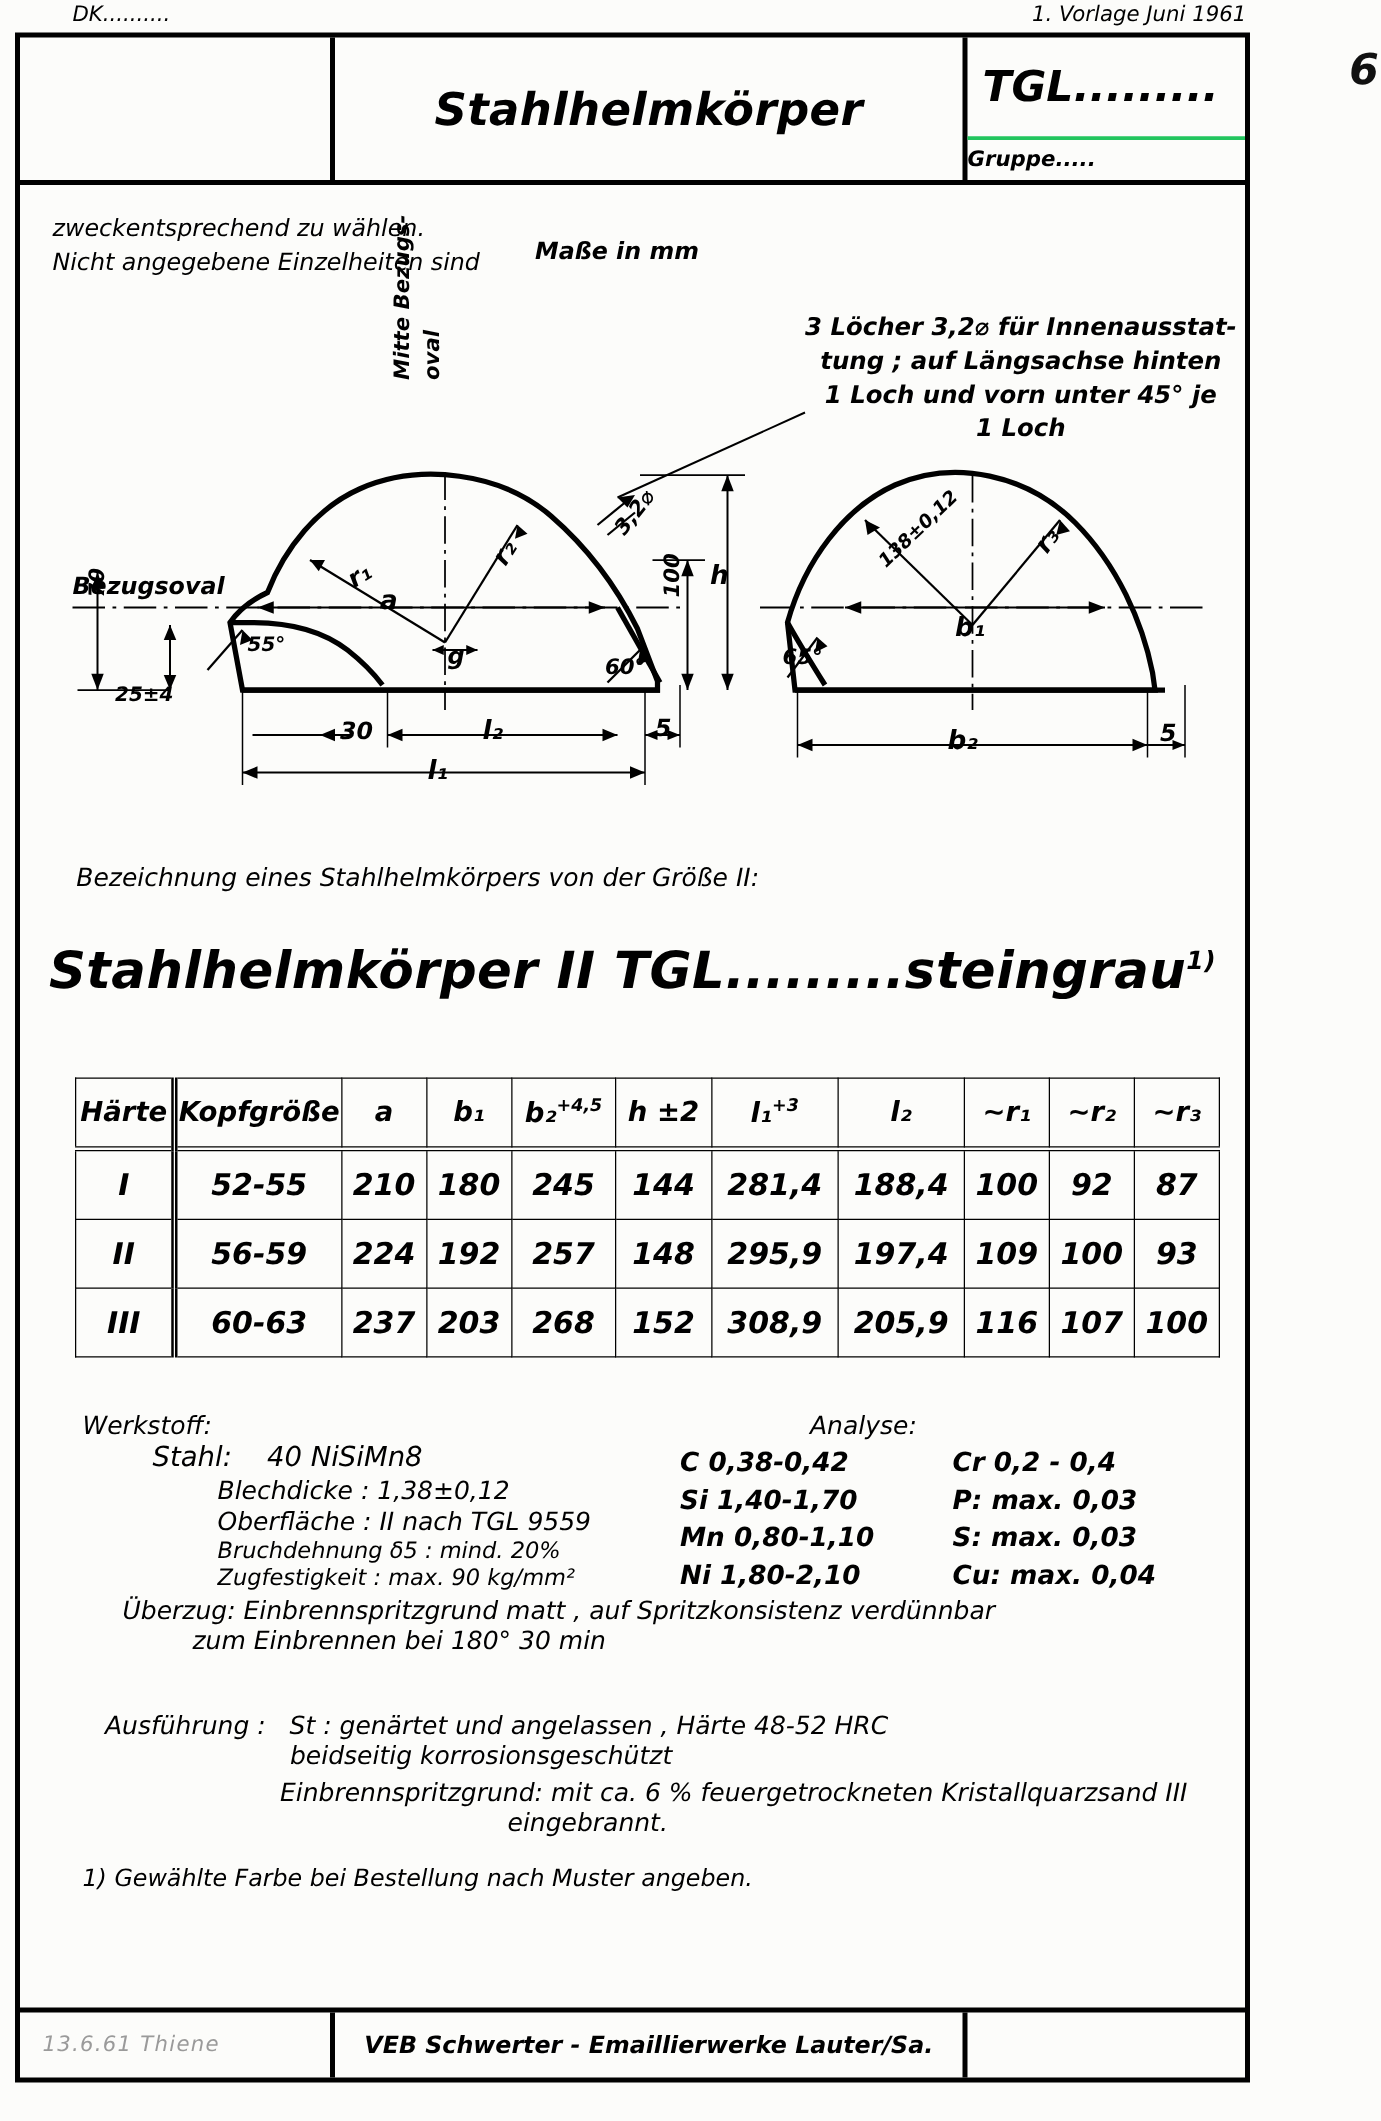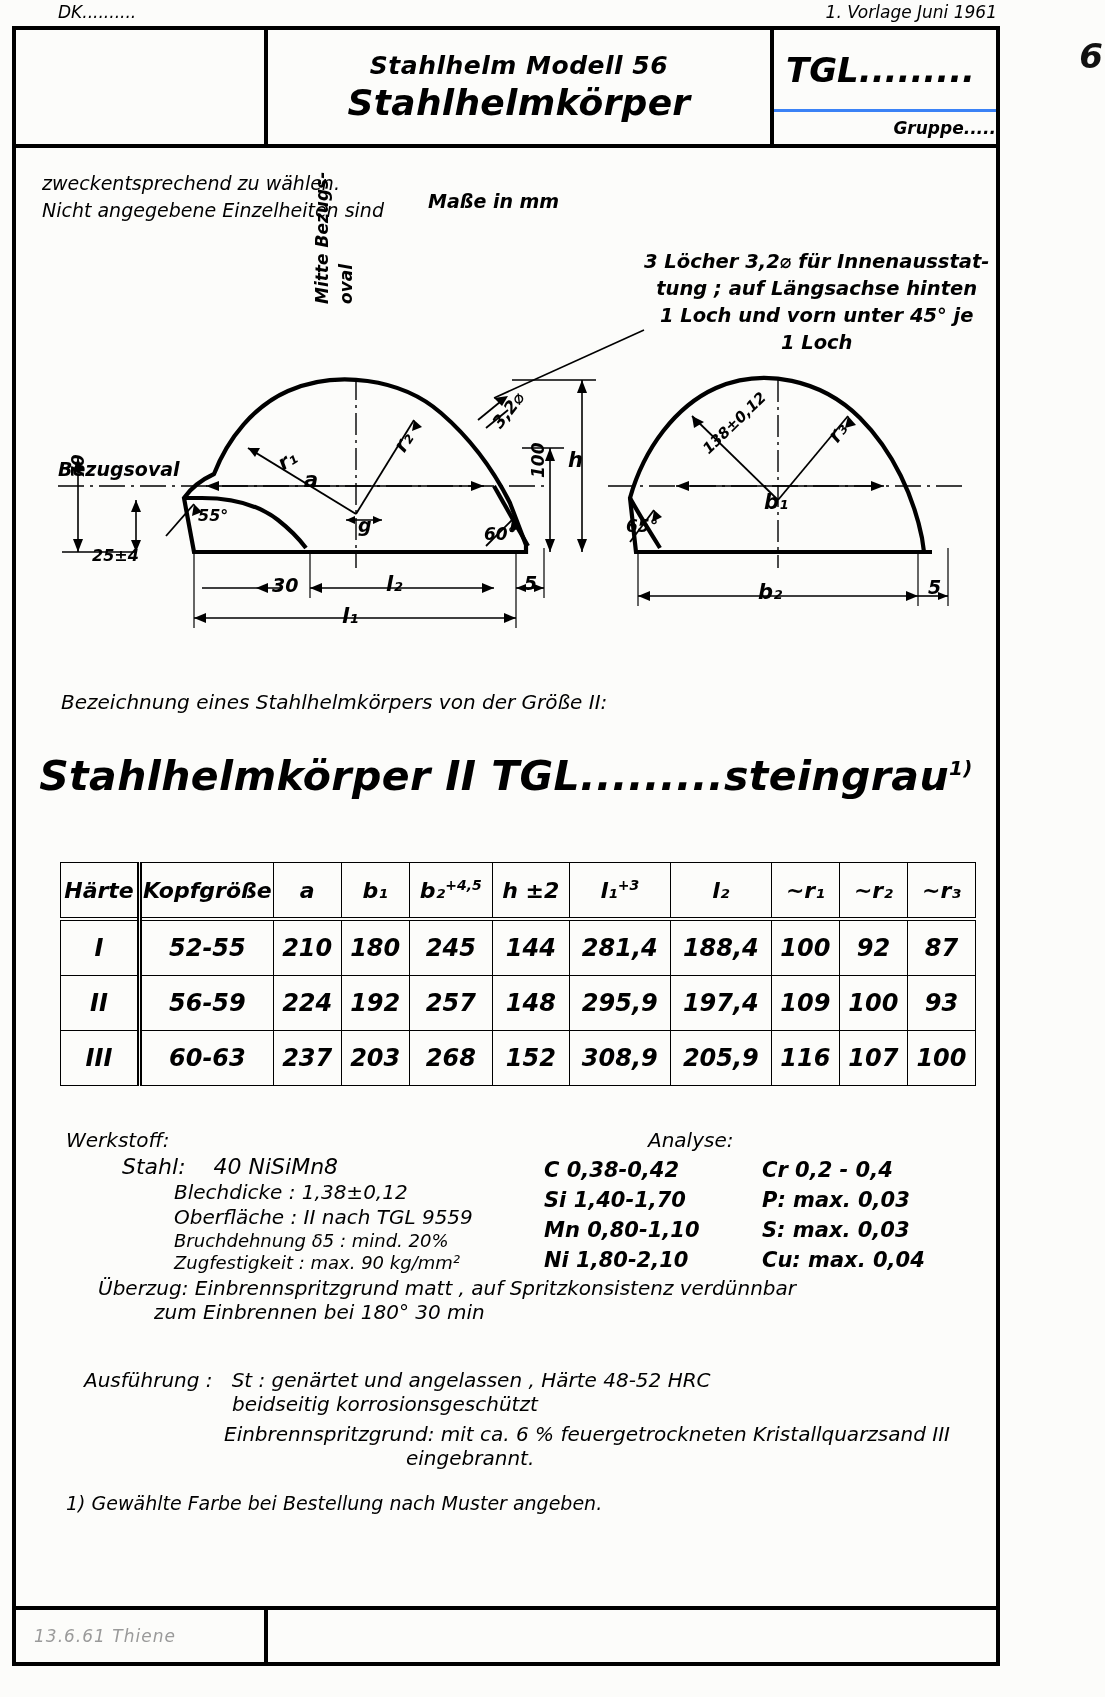--- a/index.html
+++ b/index.html
@@ -19,21 +19,21 @@
   
   .frame{position:absolute;left:12px;top:26px;width:988px;height:1640px;border:4px solid #000;box-sizing:border-box;}
   .corner-mark{position:absolute;right:4px;top:30px;font-size:34px;font-style:italic;font-weight:700;color:#111;}
 
   
   .titlebar{position:absolute;left:0;top:0;width:100%;height:118px;border-bottom:4px solid #000;box-sizing:border-box;display:flex;}
   .tb-left{width:252px;border-right:4px solid #000;box-sizing:border-box;}
   .tb-mid{flex:1;border-right:4px solid #000;box-sizing:border-box;display:flex;flex-direction:column;align-items:center;justify-content:center;}
   .tb-right{width:222px;box-sizing:border-box;display:flex;flex-direction:column;}
   .tb-right-top{flex:1;display:flex;align-items:center;padding-left:12px;}
-  .tb-right-bot{height:32px;border-top:3px solid #3b82f6;display:flex;align-items:center;justify-content:flex-end;}
+  .tb-right-bot{height:32px;border-top:3px solid #22c55e;display:flex;align-items:center;justify-content:flex-start;}
   .t-model{font-size:25px;font-style:italic;font-weight:800;letter-spacing:.5px;}
   .t-main{font-size:36px;font-style:italic;font-weight:800;letter-spacing:.3px;margin-top:2px;}
   .t-tgl{font-size:34px;font-style:italic;font-weight:800;}
   .t-gruppe{font-size:17px;font-style:italic;font-weight:700;}
 
   
   .note-left{position:absolute;left:26px;top:140px;font-size:19px;line-height:27px;font-style:italic;}
   .note-masse{position:absolute;left:412px;top:160px;font-size:19px;font-style:italic;font-weight:800;}
   .note-holes{position:absolute;left:628px;top:218px;font-size:19.5px;line-height:27px;font-style:italic;font-weight:700;text-align:center;}
 
@@ -98,21 +98,20 @@
 <div class="sheet">
 
   <div class="topmeta" id="dk">DK..........</div>
   <div class="topmeta" id="vorlage">1. Vorlage   Juni 1961</div>
 
   <div class="frame">
 
     <div class="titlebar">
       <div class="tb-left"></div>
       <div class="tb-mid">
-        <div class="t-model">Stahlhelm Modell 56</div>
         <div class="t-main">Stahlhelmkörper</div>
       </div>
       <div class="tb-right">
         <div class="tb-right-top">
           <span class="t-tgl">TGL.........</span>
         </div>
         <div class="tb-right-bot">
           <span class="t-gruppe">Gruppe.....</span>
         </div>
       </div>
@@ -393,19 +392,22 @@
       <div class="e2">Einbrennspritzgrund: mit ca. 6 % feuergetrockneten Kristallquarzsand III</div>
       <div class="e3">eingebrannt.</div>
     </div>
 
     <div class="foot-note">1) Gewählte  Farbe bei Bestellung nach Muster angeben.</div>
 
     <div class="botbar">
       <div class="bb-left">
         <span class="bb-sig">13.6.61   Thiene</span>
       </div>
+      <div class="bb-mid">
+        <span class="bb-firm">VEB Schwerter - Emaillierwerke Lauter/Sa.</span>
+      </div>
       <div class="bb-right"></div>
     </div>
 
   </div>
 
   <div class="corner-mark" style="position:absolute;right:2px;top:36px;">6</div>
 </div>
 
 </body></html>

